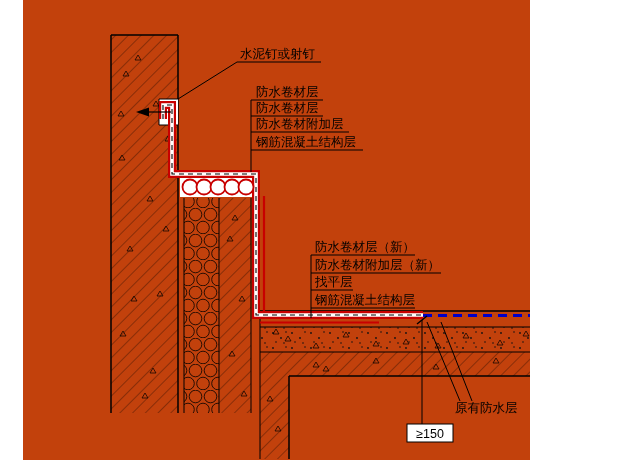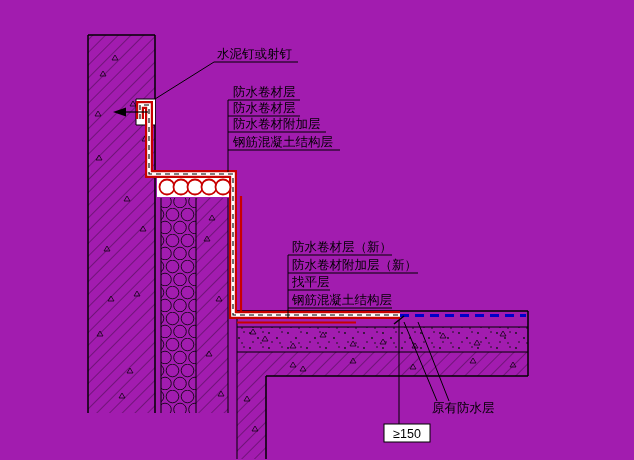--- a/index.html
+++ b/index.html
@@ -1,16 +1,16 @@
 <!DOCTYPE html>
 <html><head>
 <meta charset="utf-8">
 <style>
   html,body{margin:0;padding:0;background:#fff;}
-  #stage{position:relative;width:634px;height:460px;background:#a21caf;overflow:hidden;}
+  #stage{position:relative;width:507px;height:460px;background:#c2410c;overflow:hidden;margin-left:23px;}
   svg{display:block;}
   text{font-family:"Liberation Sans","DejaVu Sans",sans-serif;font-size:12.5px;fill:#000;}
   .thin{stroke:#000;stroke-width:1;fill:none;}
   .bold{stroke:#000;stroke-width:1.5;fill:none;}
 </style>
 </head>
 <body>
 
 <div id="stage">
 <svg width="634" height="460" viewBox="0 0 634 460">

